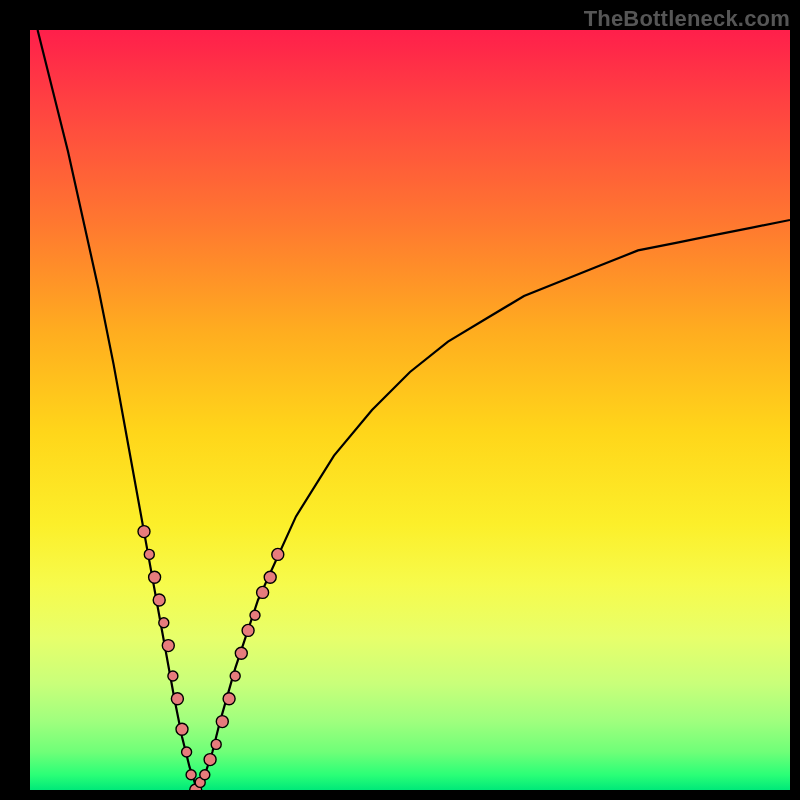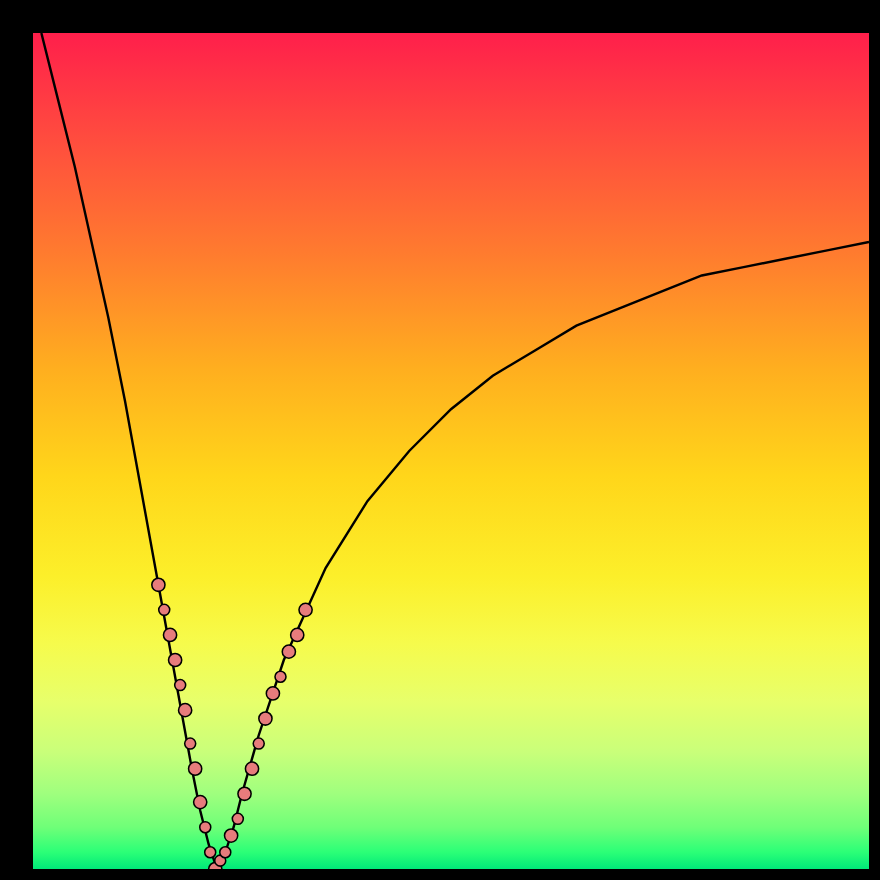--- a/index.html
+++ b/index.html
@@ -98,13 +98,14 @@
           <circle cx="205.2" cy="646.0" r="5" class="dot"></circle>
           <circle cx="211.3" cy="623.2" r="6" class="dot"></circle>
           <circle cx="218.1" cy="600.4" r="6" class="dot"></circle>
           <circle cx="225.0" cy="585.2" r="5" class="dot"></circle>
           <circle cx="232.6" cy="562.4" r="6" class="dot"></circle>
           <circle cx="240.2" cy="547.2" r="6" class="dot"></circle>
           <circle cx="247.8" cy="524.4" r="6" class="dot"></circle>
         </g>
     </svg>
   </div>
+  <div class="watermark">TheBottleneck.com</div>
 </div>
 
 </body></html>

